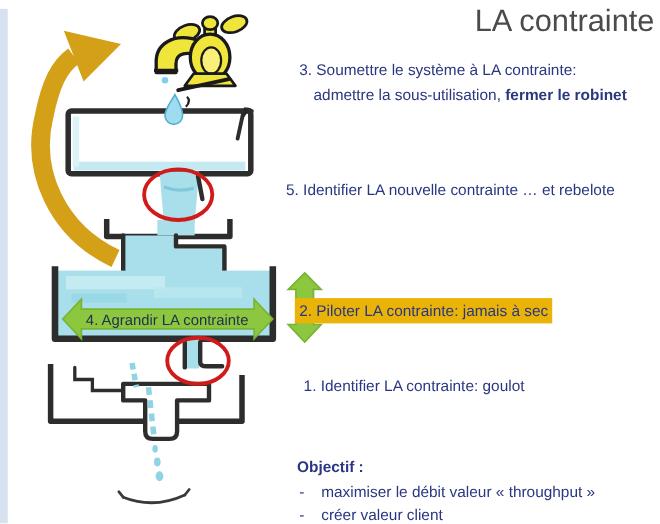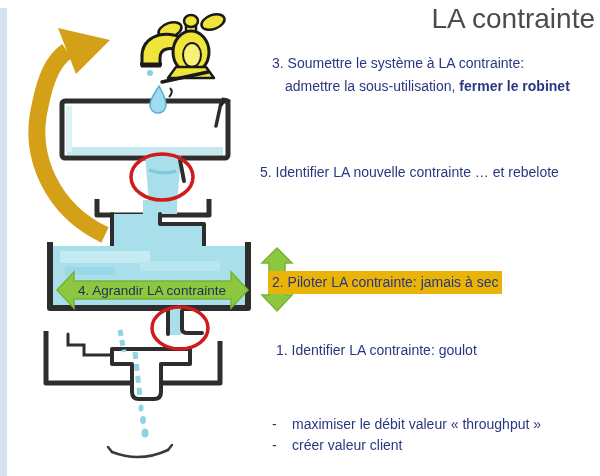--- a/index.html
+++ b/index.html
@@ -141,20 +141,21 @@
   <div class="indent"><span>admettre la sous-utilisation, </span><b>fermer le robinet</b></div>
 </div>
 
 <div class="step" id="step5">5. Identifier LA nouvelle contrainte … et rebelote</div>
 
 <div class="step" id="step2">2. Piloter LA contrainte: jamais à sec</div>
 
 <div class="step" id="step1">1. Identifier LA contrainte: goulot</div>
 
 <div class="objective">
+  <div class="heading">Objectif :</div>
   <div class="row">
     <span class="marker">-</span>
     <span>maximiser le débit valeur « throughput »</span>
   </div>
   <div class="row">
     <span class="marker">-</span>
     <span>créer valeur client</span>
   </div>
 </div>
 

